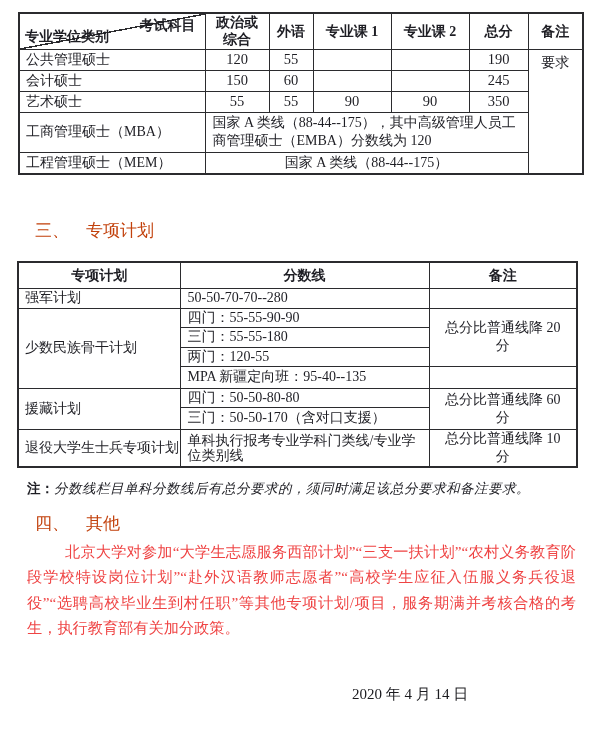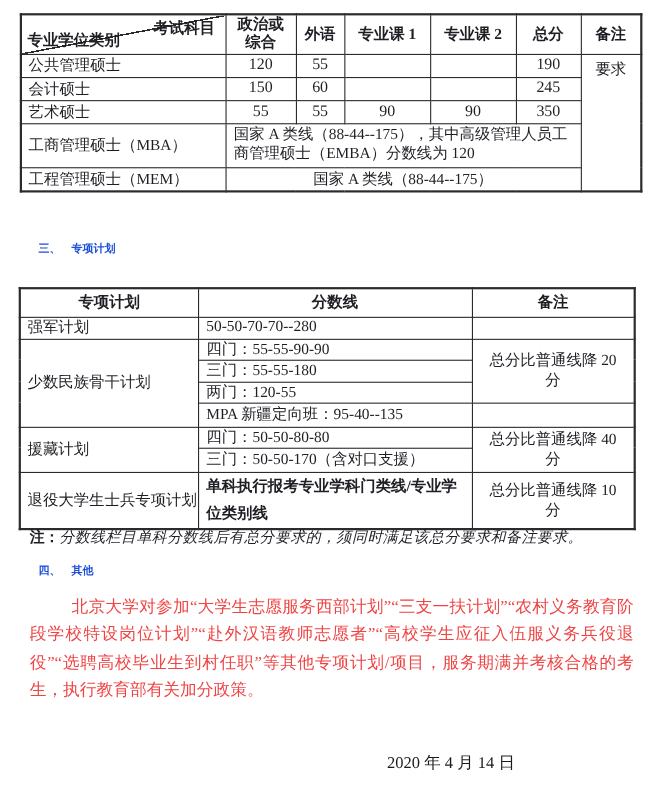--- a/index.html
+++ b/index.html
@@ -18,21 +18,21 @@
   .merged-l{text-align:left;padding:1px 6px 1px 7px;line-height:18.5px;}
   .merged-c{text-align:center;}
   .nowrap{white-space:nowrap;}
   .diag{position:relative;padding:16px;text-decoration:underline;}
   .diag-line{position:absolute;left:0;top:0;right:0;bottom:0;
      background:linear-gradient(to bottom right,
        transparent calc(50% - 0.7px), #2b2b2e calc(50% - 0.7px),
        #2b2b2e calc(50% + 0.7px), transparent calc(50% + 0.7px));}
   .diag-top{position:absolute;top:3px;right:9px;font-weight:bold;font-size:14px;}
   .diag-bottom{position:absolute;bottom:3px;left:5px;font-weight:bold;font-size:14px;}
-  .heading{position:absolute;font-weight:bold;font-size:10px;color:#1d4ed8;}
+  .heading{position:absolute;font-weight:normal;font-size:17px;color:#c2410c;}
   .h3{left:35px;top:219px;}
   .h4{left:35px;top:512px;}
   .note{position:absolute;left:27px;top:480px;width:548px;font-size:13.5px;}
   .note-prefix{font-weight:bold;font-style:normal;}
   .note-text{font-style:italic;letter-spacing:0.5px;}
   .para{position:absolute;left:27px;top:539px;width:549px;font-size:15.2px;
         line-height:25.3px;text-align:justify;text-indent:38px;color:#ef4444;}
   .sig{position:absolute;left:240px;top:682px;width:340px;text-align:center;
        font-size:15px;line-height:24.5px;color:#1a1a1e;}
   .sig div{margin-bottom:1px;}
@@ -136,28 +136,28 @@
       <tr class="r21">
         <td class="score">两门：120-55</td>
       </tr>
       <tr class="r24">
         <td class="score">MPA 新疆定向班：95-40--135</td>
         <td class="remark-c"></td>
       </tr>
       <tr class="r21">
         <td class="lbl" rowspan="2">援藏计划</td>
         <td class="score">四门：50-50-80-80</td>
-        <td class="remark-c" rowspan="2">总分比普通线降 40 分</td>
+        <td class="remark-c" rowspan="2">总分比普通线降 60 分</td>
       </tr>
       <tr class="r24">
         <td class="score">三门：50-50-170（含对口支援）</td>
       </tr>
       <tr class="r36">
         <td class="lbl nowrap">退役大学生士兵专项计划</td>
-        <td class="score" style="line-height:25px;font-weight:bold;">单科执行报考专业学科门类线/专业学位类别线</td>
+        <td class="score" style="line-height:15px;">单科执行报考专业学科门类线/专业学位类别线</td>
         <td class="remark-c">总分比普通线降 10 分</td>
       </tr>
     </tbody>
   </table>
 
   <div class="note"><span class="note-prefix">注：</span><span class="note-text">分数线栏目单科分数线后有总分要求的，须同时满足该总分要求和备注要求。</span></div>
 
   <div class="heading h4">四、　其他</div>
   <div class="para">北京大学对参加“大学生志愿服务西部计划”“三支一扶计划”“农村义务教育阶段学校特设岗位计划”“赴外汉语教师志愿者”“高校学生应征入伍服义务兵役退役”“选聘高校毕业生到村任职”等其他专项计划/项目，服务期满并考核合格的考生，执行教育部有关加分政策。</div>
 

